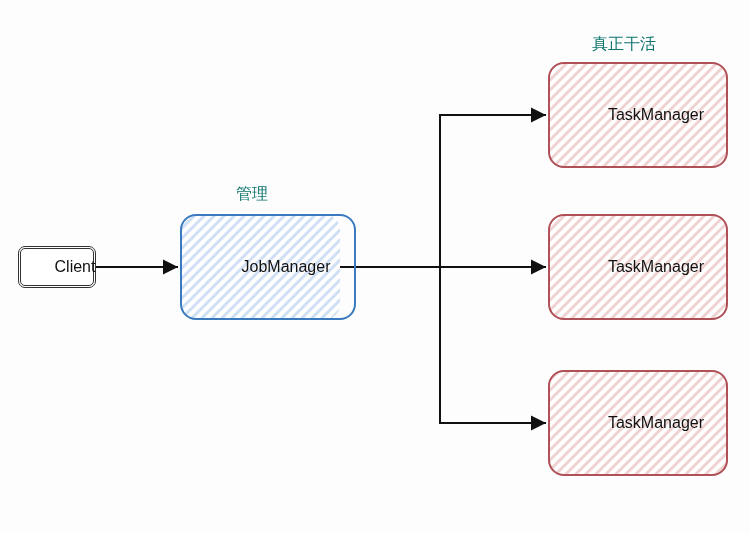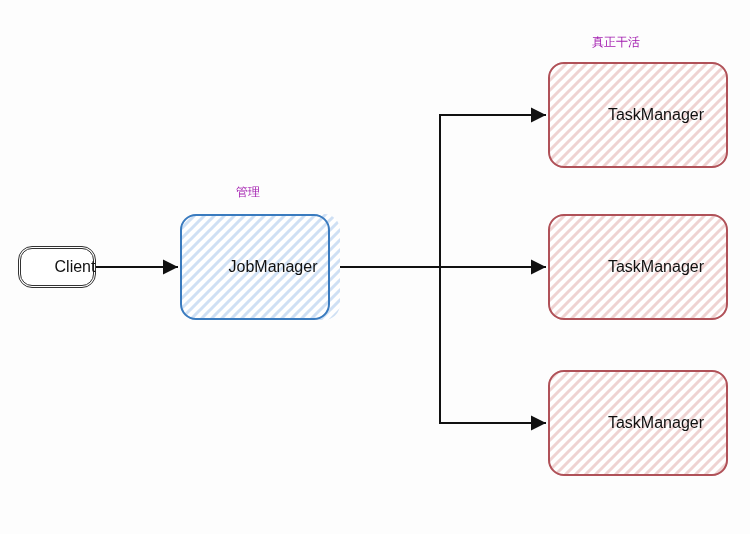--- a/index.html
+++ b/index.html
@@ -16,35 +16,35 @@
     display: flex;
     align-items: center;
     justify-content: center;
     box-sizing: border-box;
     font-size: 16px;
     color: #111;
     padding-left: 36px;
   }
   .client {
     border: 3px double #333;
-    border-radius: 14px;
+    border-radius: 7px;
     background: #fff;
   }
   .jobmgr {
     border: 2px solid #3a7bbf;
     border-radius: 16px;
   }
   .taskmgr {
     border: 2px solid #b05158;
     border-radius: 16px;
   }
   .label {
     position: absolute;
-    font-size: 12px;
-    color: #a21caf;
+    font-size: 16px;
+    color: #0f766e;
   }
   svg.conn {
     position: absolute;
     left: 0;
     top: 0;
     width: 750px;
     height: 534px;
     pointer-events: none;
   }
 </style>
@@ -80,21 +80,21 @@
   <path d="M440,267 L440,423 L546,423" stroke="#111" stroke-width="2" fill="none" marker-end="url(#arrow)"></path>
 </svg>
 
 <div class="label" style="left:236px; top:184px;">管理</div>
 <div class="label" style="left:592px; top:34px;">真正干活</div>
 
 <div class="node client" style="left:18px; top:246px; width:78px; height:42px;">
   <span>Client</span>
 </div>
 
-<div class="node jobmgr" style="left:180px; top:214px; width:150px; height:106px;">
+<div class="node jobmgr" style="left:180px; top:214px; width:176px; height:106px;">
   <span>JobManager</span>
 </div>
 
 <div class="node taskmgr" style="left:548px; top:62px; width:180px; height:106px;">
   <span>TaskManager</span>
 </div>
 
 <div class="node taskmgr" style="left:548px; top:214px; width:180px; height:106px;">
   <span>TaskManager</span>
 </div>

